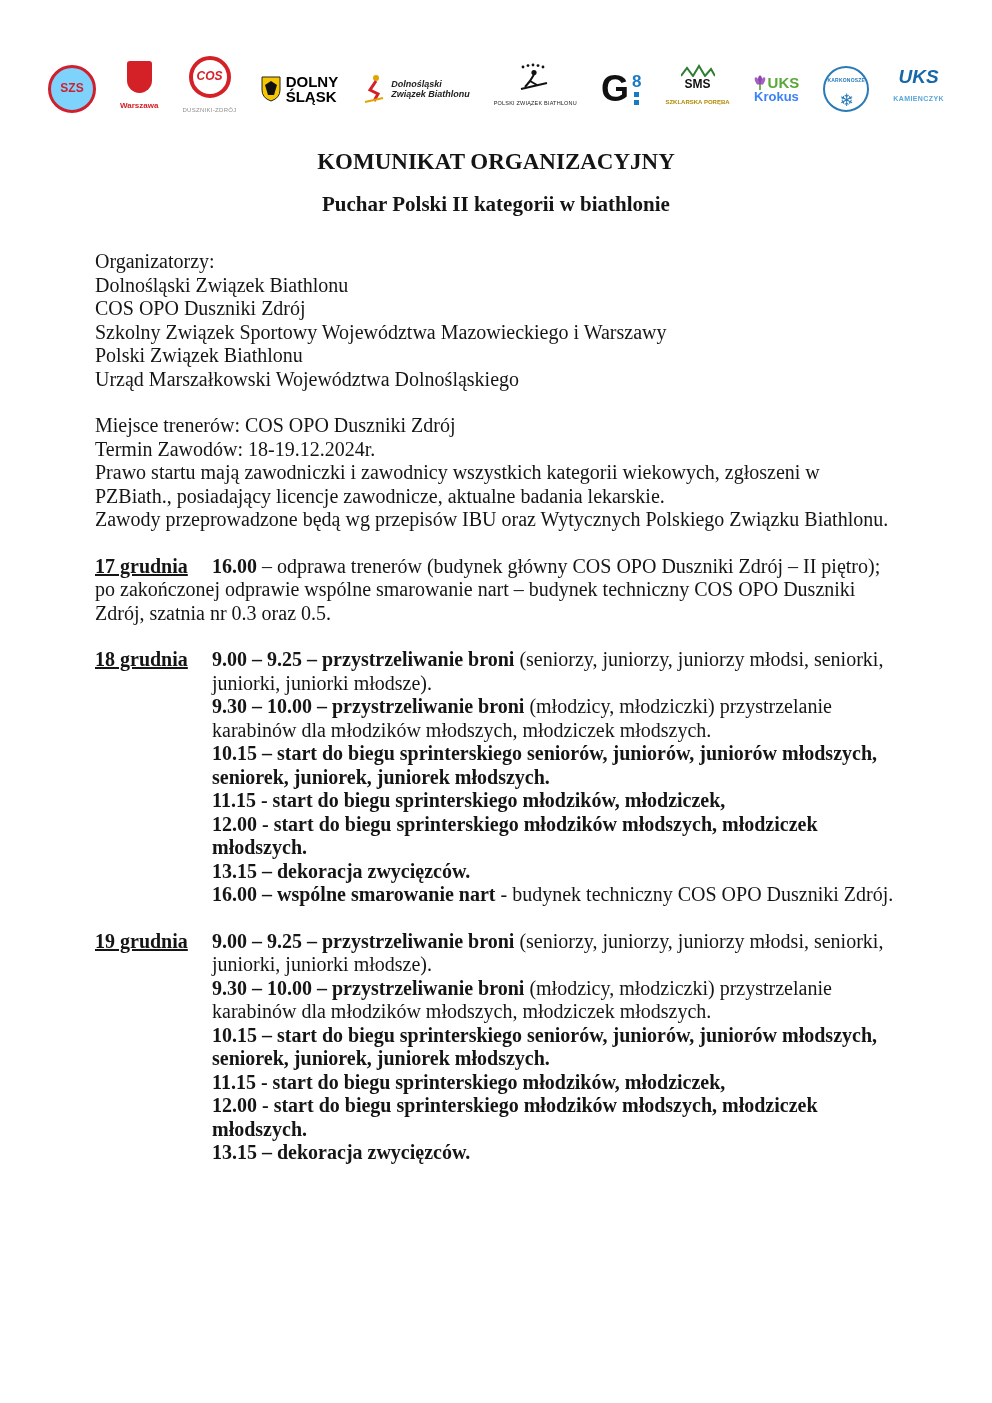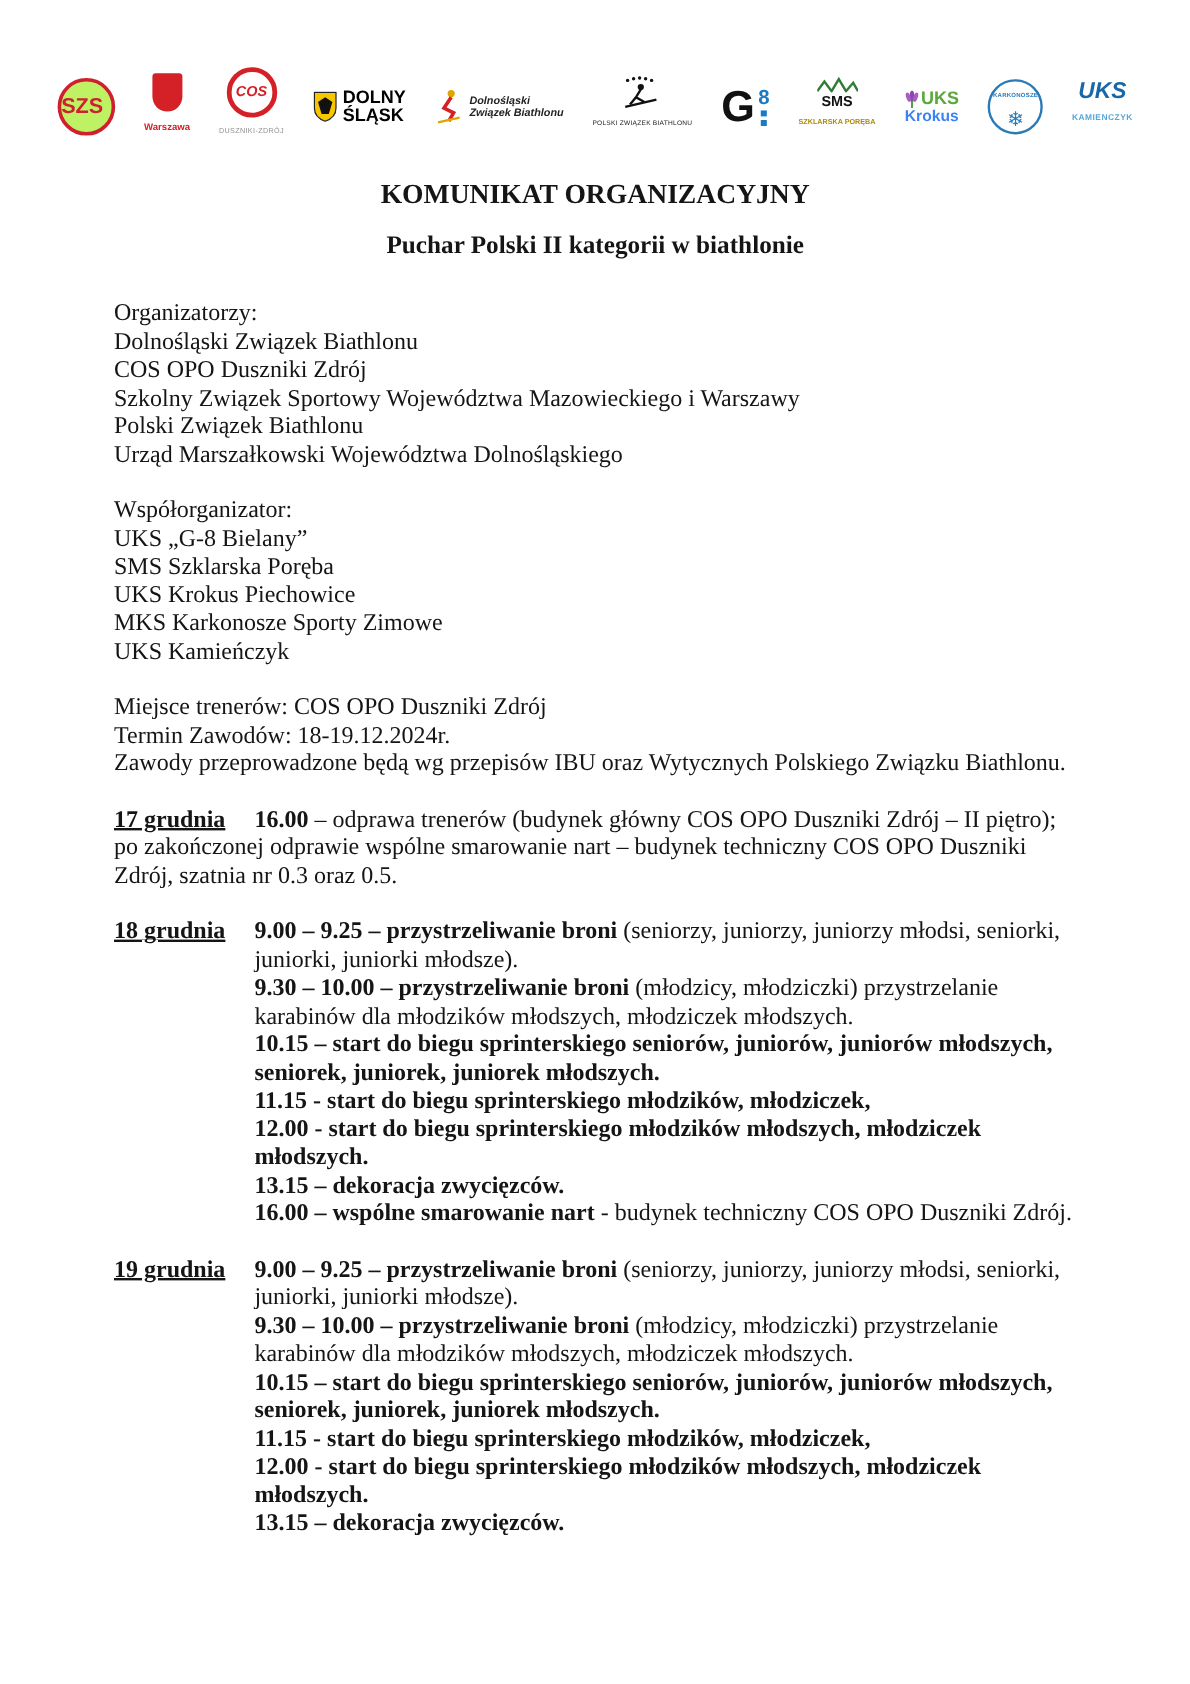--- a/index.html
+++ b/index.html
@@ -12,23 +12,23 @@
 
   
   .logo-strip {
     display: flex; justify-content: space-between; align-items: center;
     margin: 0 -47px; height: 66px;
   }
   .logo {
     display: flex; flex-direction: column; align-items: center; justify-content: center;
     gap: 1px; flex: none; font-family: "Liberation Sans", sans-serif; text-align: center;
   }
-  .szs-circle { width: 48px; height: 48px; border-radius: 50%; background: #bef264;
-    border: 3px solid #cf2030; color: #cf2030; font-weight: bold; font-size: 18px;
-    display: flex; align-items: center; justify-content: flex-start; box-sizing: border-box; }
+  .szs-circle { width: 48px; height: 48px; border-radius: 50%; background: #7dd3fc;
+    border: 3px solid #cf2030; color: #cf2030; font-weight: bold; font-size: 12px;
+    display: flex; align-items: center; justify-content: center; box-sizing: border-box; }
   .wawa-shield { width: 25px; height: 32px; background: #d42027; border-radius: 3px 3px 13px 13px; }
   .wawa-label { color: #d42027; font-size: 8px; font-weight: bold; }
   .cos-circle { width: 42px; height: 42px; border-radius: 50%; border: 4px solid #d42027;
     color: #d42027; font-weight: bold; font-style: italic; font-size: 12px;
     display: flex; align-items: center; justify-content: center; box-sizing: border-box; }
   .cos-sub { font-size: 6px; color: #909090; letter-spacing: .3px; }
   .logo-row { flex-direction: row; gap: 5px; }
   .ds-text { font-weight: 800; font-size: 15px; line-height: 15px; color: #000; text-align: left; }
   .dzb-text { font-size: 9px; font-weight: bold; font-style: italic; color: #222; line-height: 10px; text-align: left; }
   .pzb-sub { font-size: 5.5px; color: #222; letter-spacing: .2px; }
@@ -182,32 +182,25 @@
 
   <section class="block first-block">
     <p>Organizatorzy:</p>
     <p>Dolnośląski Związek Biathlonu</p>
     <p>COS OPO Duszniki Zdrój</p>
     <p>Szkolny Związek Sportowy Województwa Mazowieckiego i Warszawy</p>
     <p>Polski Związek Biathlonu</p>
     <p>Urząd Marszałkowski Województwa Dolnośląskiego</p>
   </section>
 
-  <section class="block">
-    <p>Współorganizator:</p>
-    <p>UKS „G-8 Bielany”</p>
-    <p>SMS Szklarska Poręba</p>
-    <p>UKS Krokus Piechowice</p>
-    <p>MKS Karkonosze Sporty Zimowe</p>
-    <p>UKS Kamieńczyk</p>
-  </section>
 
   <section class="block">
     <p>Miejsce trenerów: COS OPO Duszniki Zdrój</p>
     <p>Termin Zawodów: 18-19.12.2024r.</p>
+    <p>Prawo startu mają zawodniczki i zawodnicy wszystkich kategorii wiekowych, zgłoszeni w PZBiath., posiadający licencje zawodnicze, aktualne badania lekarskie.</p>
     <p>Zawody przeprowadzone będą wg przepisów IBU oraz Wytycznych Polskiego Związku Biathlonu.</p>
   </section>
 
 
   <div class="day17">
     <p><span class="date-cell"><span class="date-text">17 grudnia</span></span><strong>16.00</strong><span> – odprawa trenerów (budynek główny COS OPO Duszniki Zdrój – II piętro); po zakończonej odprawie wspólne smarowanie nart – budynek techniczny COS OPO Duszniki Zdrój, szatnia nr 0.3 oraz 0.5.</span></p>
   </div>
 
   <div class="day">
     <div class="date-col">

